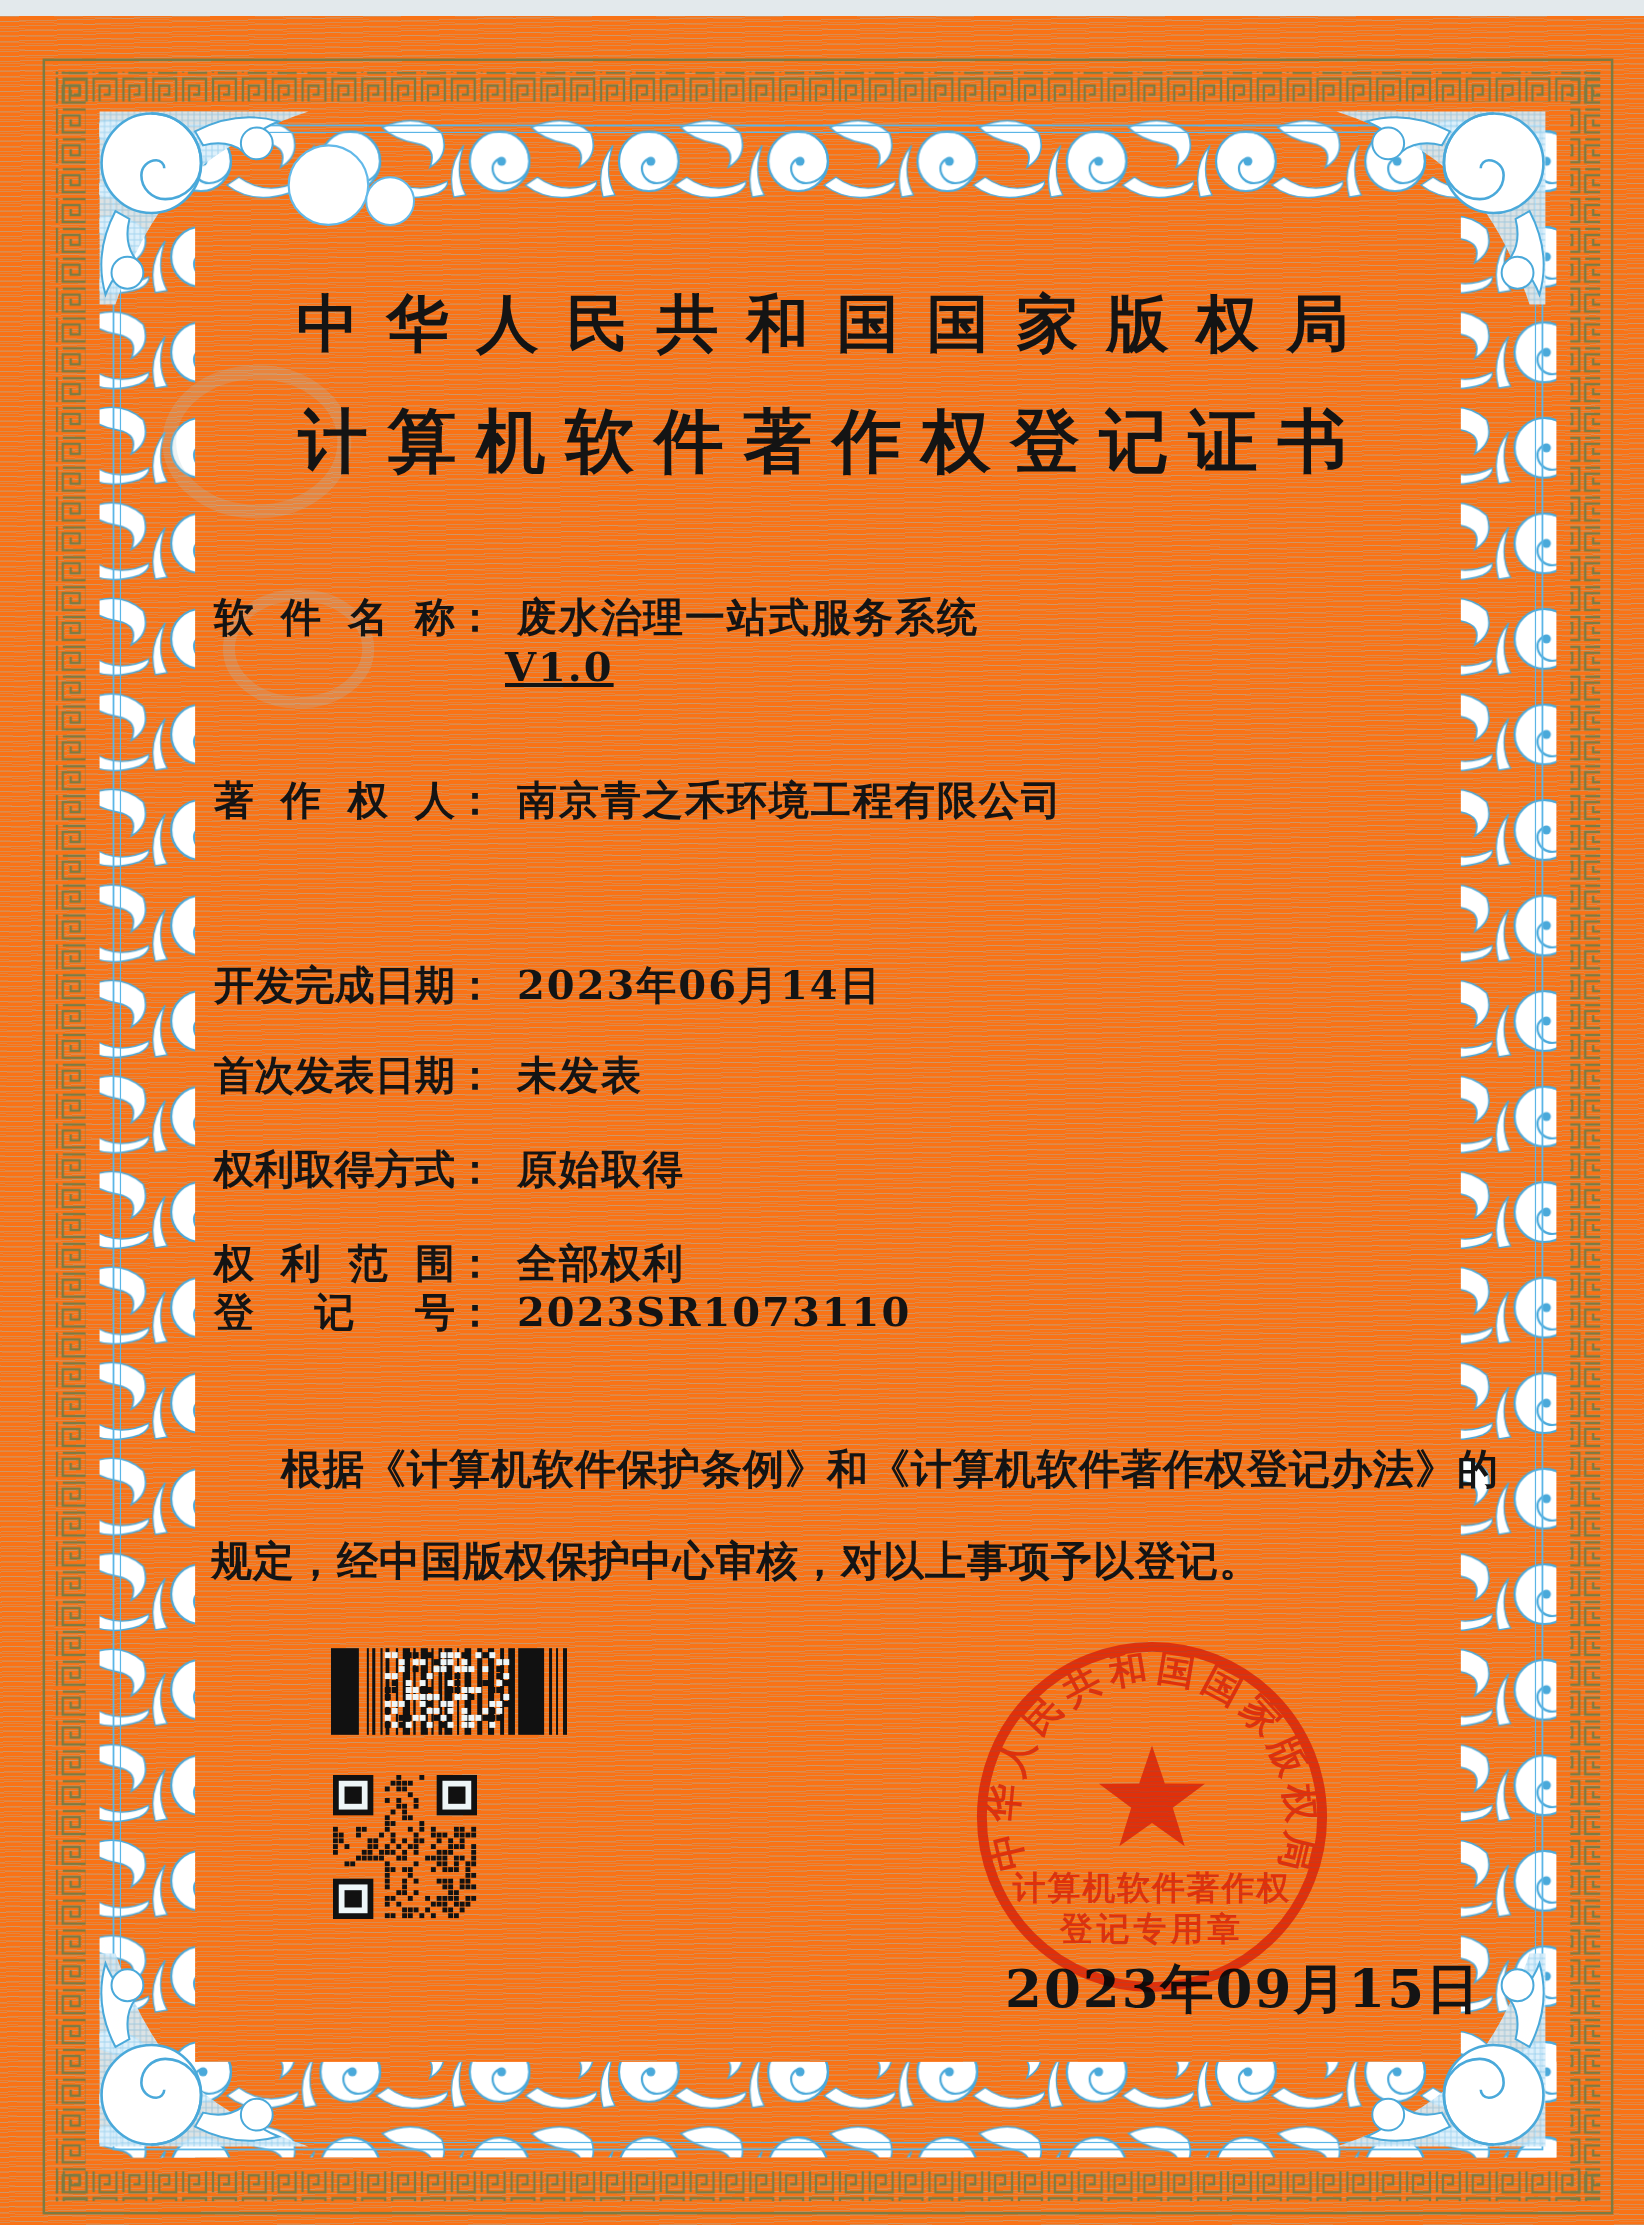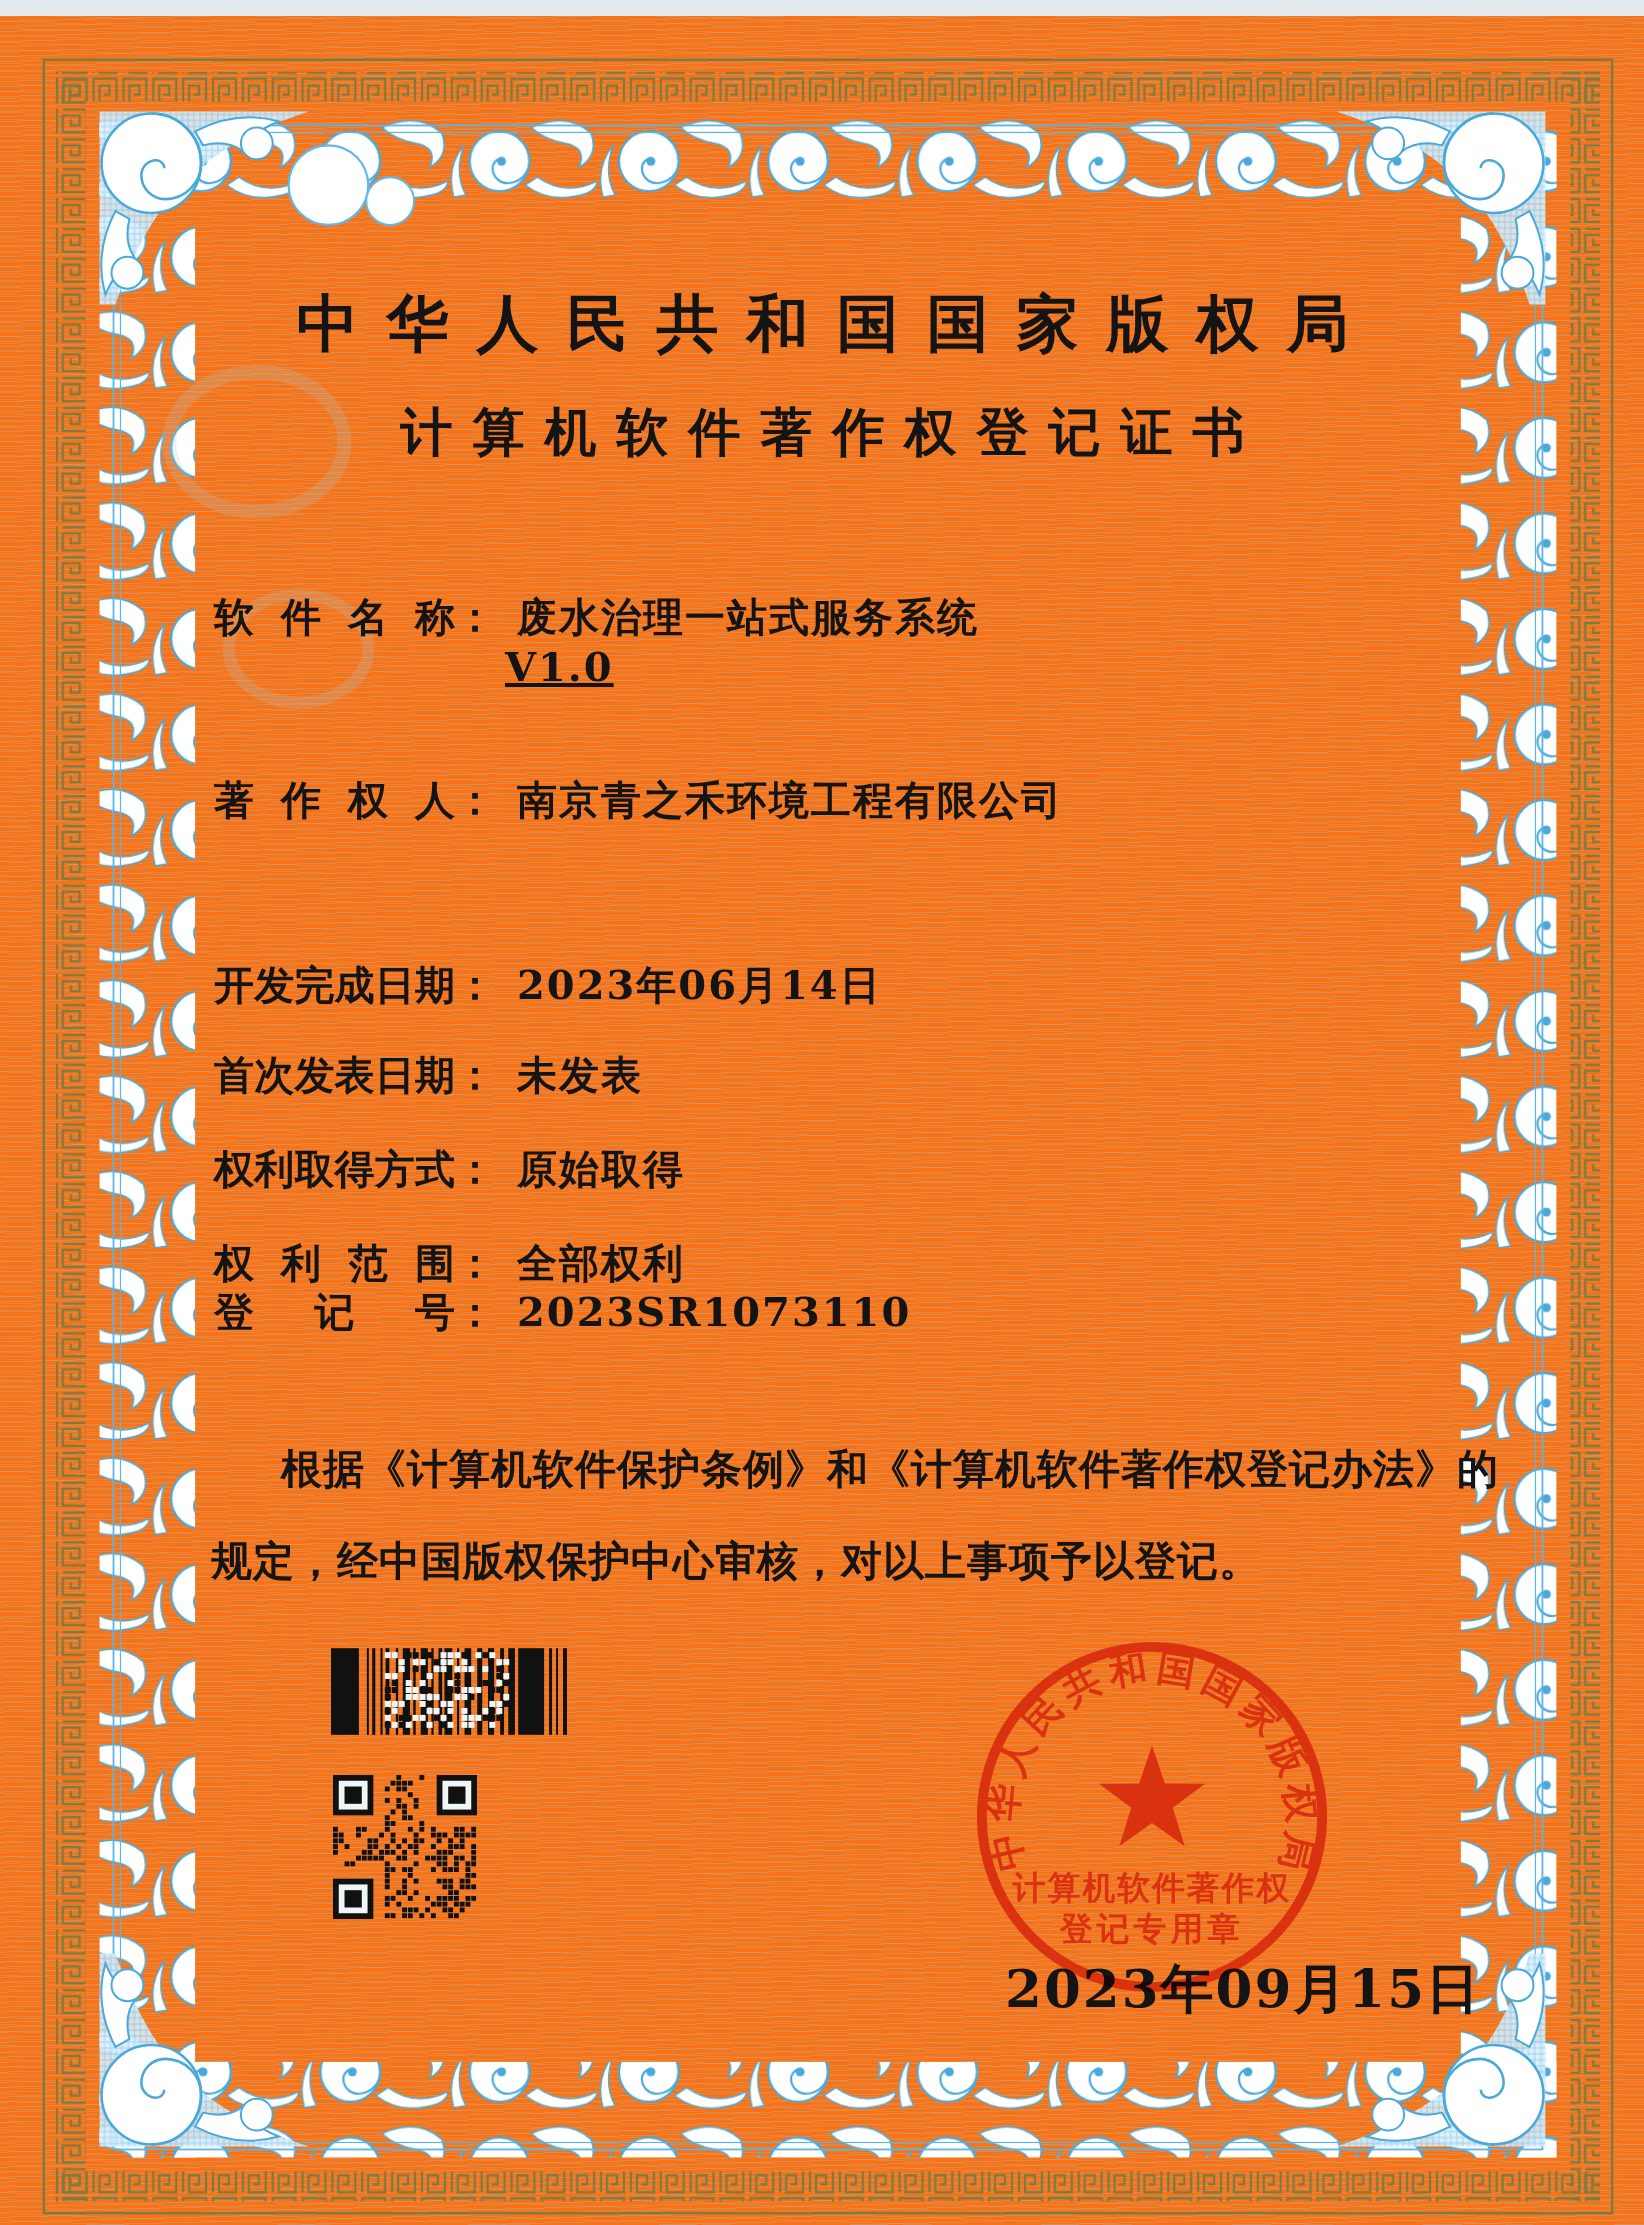--- a/index.html
+++ b/index.html
@@ -13,21 +13,21 @@
     content:"";position:absolute;inset:0;pointer-events:none;
     background:
       repeating-linear-gradient(178.5deg, rgba(140,198,218,.30) 0 1px, rgba(255,255,255,0) 1px 5px),
       repeating-linear-gradient(2deg, rgba(160,212,228,.16) 0 1px, rgba(255,255,255,0) 1px 7px);
   }
   .abs{position:absolute;line-height:1;white-space:nowrap;}
   .deco{position:absolute;inset:0;width:1645px;height:2226px;pointer-events:none;}
 
   .title1{top:277px;left:0;right:0;text-align:center;font-size:62px;font-weight:700;
           letter-spacing:28px;text-indent:28px;}
-  .title2{top:390px;left:0;right:0;text-align:center;font-size:52px;font-weight:700;
+  .title2{top:390px;left:0;right:0;text-align:center;font-size:69px;font-weight:700;
           letter-spacing:20px;text-indent:20px;}
   .certline{top:500px;left:1021px;font-size:31px;font-weight:700;letter-spacing:2px;}
   .certline .certval{margin-left:14px;}
 
   .frow{left:214px;font-size:40px;font-weight:700;}
   .flab{display:inline-block;width:241px;text-align:justify;text-align-last:justify;}
   .fcolon{display:inline-block;}
   .fval{margin-left:22px;font-weight:600;letter-spacing:2px;}
   .r1{top:581px}.r2{top:764px}.r3{top:949px}.r4{top:1039px}
   .r5{top:1133px}.r6{top:1227px}.r7{top:1276px}

